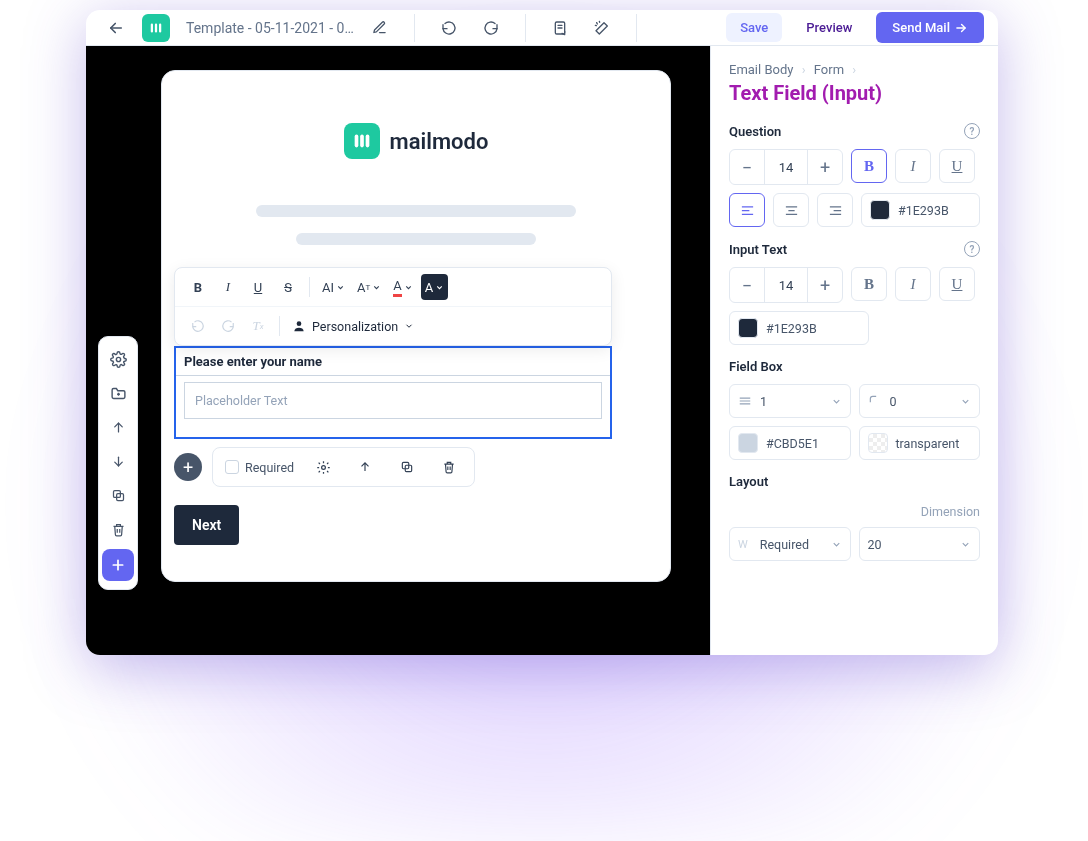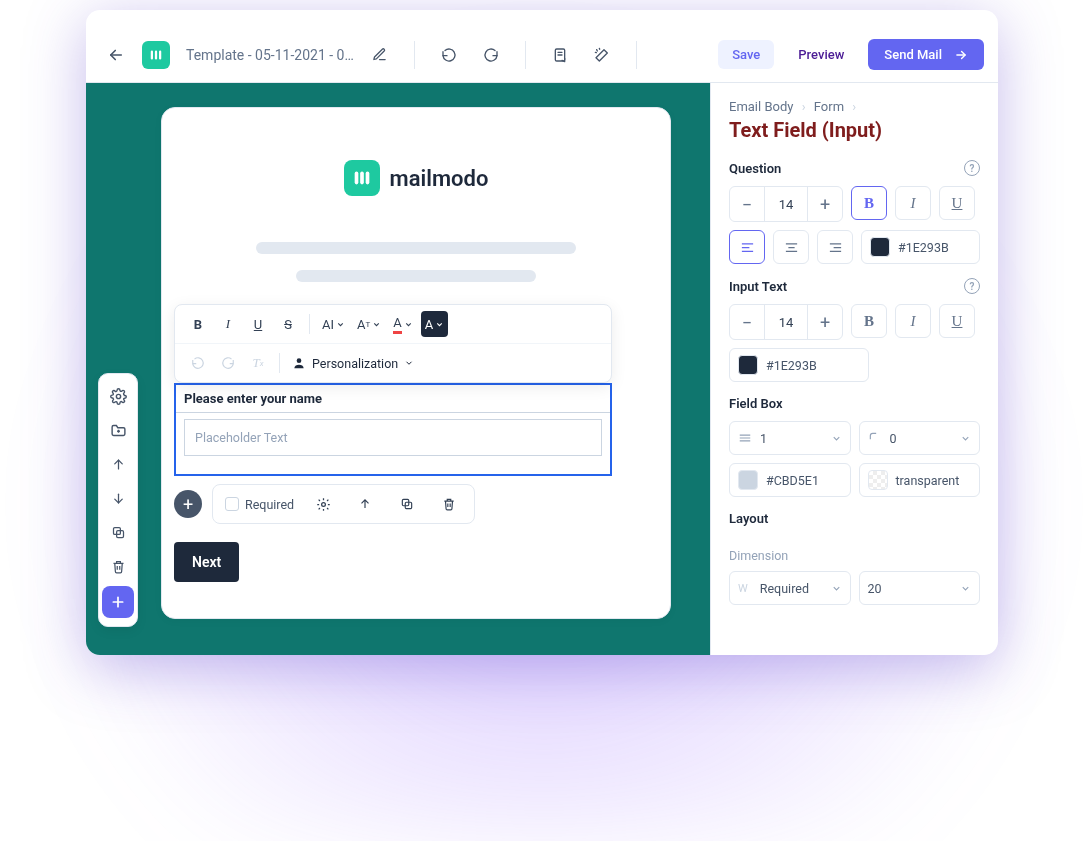--- a/index.html
+++ b/index.html
@@ -1,32 +1,32 @@
 <!DOCTYPE html>
 <html><head>
 <meta charset="utf-8">
 <style>
   * { box-sizing: border-box; margin: 0; padding: 0; font-family: -apple-system, BlinkMacSystemFont, "Segoe UI", Roboto, sans-serif; }
   body { background: #fff; width: 1088px; height: 841px; position: relative; }
   .glow { position: absolute; inset: 0; background: radial-gradient(ellipse at 50% 60%, rgba(140,90,255,0.35), rgba(140,90,255,0.0) 65%); filter: blur(40px); z-index: 0; }
   .app { position: absolute; top: 10px; left: 86px; width: 912px; height: 645px; background: #fff; border-radius: 14px; box-shadow: 0 12px 60px rgba(90,60,200,0.35); z-index: 2; display: flex; flex-direction: column; overflow: hidden; }
   
-  .topbar { display: flex; align-items: center; height: 56px; border-bottom: 1px solid #E2E8F0; padding: 0 14px; gap: 10px; margin-top: 17px; }
+  .topbar { display: flex; align-items: center; height: 36px; border-bottom: 1px solid #E2E8F0; padding: 0 14px; gap: 10px; }
   .icon-btn { width: 32px; height: 32px; display: flex; align-items: center; justify-content: center; color: #475569; border-radius: 6px; cursor: pointer; }
   .brand-mark { width: 28px; height: 28px; background: #1EC9A0; border-radius: 6px; display:flex;align-items:center;justify-content:center;color:#fff;font-weight:700;font-size:14px; }
   .brand-mark svg { width:18px; height:18px; }
   .tmpl-name { color:#64748B; font-size:14px; margin-left: 6px; max-width: 180px; white-space:nowrap; overflow:hidden; text-overflow:ellipsis; }
   .divider { width:1px; height:28px; background:#E2E8F0; margin:0 8px; }
   .spacer { flex:1; }
   .btn-ghost { background:#EEF2FF; color:#6366F1; border:none; padding:7px 14px; border-radius:6px; font-size:13px; font-weight:500; cursor:pointer; }
   .btn-ghost.light { background:transparent; color:#4c1d95; }
-  .btn-primary { background:#6366F1; color:#fff; border:none; padding:8px 16px; border-radius:6px; font-size:13px; font-weight:500; cursor:pointer; display:flex;align-items:center;gap:12px; }
+  .btn-primary { background:#6366F1; color:#fff; border:none; padding:8px 16px; border-radius:6px; font-size:13px; font-weight:500; cursor:pointer; display:flex;align-items:center;gap:4px; }
   
   .main { flex:1; display:flex; min-height:0; }
-  .canvas-area { flex:1; background:#0f766e; position:relative; overflow:auto; padding: 24px 24px 24px 60px; }
+  .canvas-area { flex:1; background:#000000; position:relative; overflow:auto; padding: 24px 24px 24px 60px; }
   .sidebar { position:absolute; left:12px; top:290px; width:40px; background:#fff; border:1px solid #E2E8F0; border-radius:10px; display:flex; flex-direction:column; align-items:center; gap:6px; padding:8px 0; box-shadow: 0 4px 12px rgba(0,0,0,0.06); }
   .sidebar .side-btn { width:28px; height:28px; display:flex; align-items:center; justify-content:center; color:#475569; cursor:pointer; border-radius:6px; }
   .sidebar .side-btn.add { background:#6366F1; color:#fff; border-radius:8px; width:32px; height:32px; }
   
   .email-card { width:510px; margin:0 auto; background:#fff; border-radius:14px; border:1px solid #E2E8F0; padding:52px 40px 36px; box-shadow: 0 2px 8px rgba(0,0,0,0.04); }
   .logo-row { display:flex; align-items:center; justify-content:center; gap:10px; margin-bottom:46px; }
   .logo-mark { width:36px; height:36px; background:#1EC9A0; border-radius:8px; display:flex;align-items:center;justify-content:center; }
   .logo-text { font-size:22px; font-weight:600; color:#1E293B; }
   .skeleton { background:#E2E8F0; border-radius:99px; height:12px; margin:0 auto 16px; }
   .skeleton.w1 { width:320px; }
@@ -49,39 +49,39 @@
   .field-actions { display:flex; align-items:center; gap:10px; margin-top:8px; margin-left:-28px; }
   .add-circle { width:28px; height:28px; background:#475569; color:#fff; border-radius:99px; display:flex;align-items:center;justify-content:center; cursor:pointer; font-size:18px; }
   .action-group { display:flex; align-items:center; gap:16px; border:1px solid #E2E8F0; border-radius:8px; padding:6px 12px; }
   .reqlbl { display:flex; align-items:center; gap:6px; font-size:12.5px; color:#475569; }
   .chk { width:14px; height:14px; border:1.5px solid #CBD5E1; border-radius:3px; }
   .next-btn { margin-top:18px; margin-left:-28px; background:#1E293B; color:#fff; border:none; padding:12px 18px; font-size:14px; font-weight:600; border-radius:4px; cursor:pointer;text-align:right; }
   
   .panel { width:288px; border-left:1px solid #E2E8F0; padding:16px 18px; overflow:auto; }
   .crumbs { font-size:13px; color:#64748B; margin-bottom:4px; }
   .crumbs .sep { margin:0 5px; color:#CBD5E1; }
-  .panel-title { font-size:20px; font-weight:700; color:#7f1d1d; margin-bottom:18px; }
+  .panel-title { font-size:20px; font-weight:700; color:#a21caf; margin-bottom:18px; }
   .section-label { font-size:13px; font-weight:600; color:#1E293B; margin:14px 0 10px; display:flex; justify-content:space-between; align-items:flex-end; }
   .help-ic { width:16px;height:16px;border:1.5px solid #94A3B8;border-radius:99px;display:flex;align-items:center;justify-content:center;font-size:10px;color:#94A3B8; }
   .row { display:flex; gap:8px; margin-bottom:8px; }
   .stepper { display:flex; border:1px solid #E2E8F0; border-radius:6px; overflow:hidden; }
   .step-btn { width:34px; height:34px; display:flex;align-items:center;justify-content:center; color:#64748B; cursor:pointer; font-size:18px; }
   .step-val { width:44px; display:flex;align-items:center;justify-content:center; font-size:13px; color:#334155; border-left:1px solid #E2E8F0; border-right:1px solid #E2E8F0; }
   .fmt-group { display:flex; gap:8px; }
   .fmt { width:36px; height:34px; border:1px solid #E2E8F0; border-radius:6px; display:flex;align-items:center;justify-content:center; font-size:15px; font-family:Georgia,serif; color:#64748B; cursor:pointer; }
   .fmt.active { border-color:#6366F1; color:#6366F1; }
   .align-group { display:flex; gap:8px; }
   .align { width:36px;height:34px;border:1px solid #E2E8F0;border-radius:6px;display:flex;align-items:center;justify-content:center;cursor:pointer;color:#64748B; }
   .align.active { border-color:#6366F1; color:#6366F1; }
   .color-field { flex:1; height:34px; border:1px solid #E2E8F0; border-radius:6px; display:flex; align-items:center; gap:8px; padding:0 8px; font-size:12.5px; color:#475569; }
   .swatch { width:20px; height:20px; border-radius:4px; border:1px solid #E2E8F0; }
   .sel { flex:1; height:34px; border:1px solid #E2E8F0; border-radius:6px; display:flex;align-items:center; gap:8px; padding:0 8px; font-size:12.5px; color:#475569; cursor:pointer; }
   .sel .lead-ic { color:#94A3B8; display:flex; }
   .sel .chev { margin-left:auto; color:#94A3B8; }
-  .sub-label { font-size:12.5px; color:#94A3B8; margin:22px 0 8px; }
+  .sub-label { font-size:12.5px; color:#94A3B8; margin:15px 0 8px;text-align:right; }
   .w-tag { font-size:11px; color:#CBD5E1; margin-right:4px; }
   svg { display:block; }
 </style>
 </head>
 <body>
 
 <div class="glow"></div>
 
 <div class="app">
 

